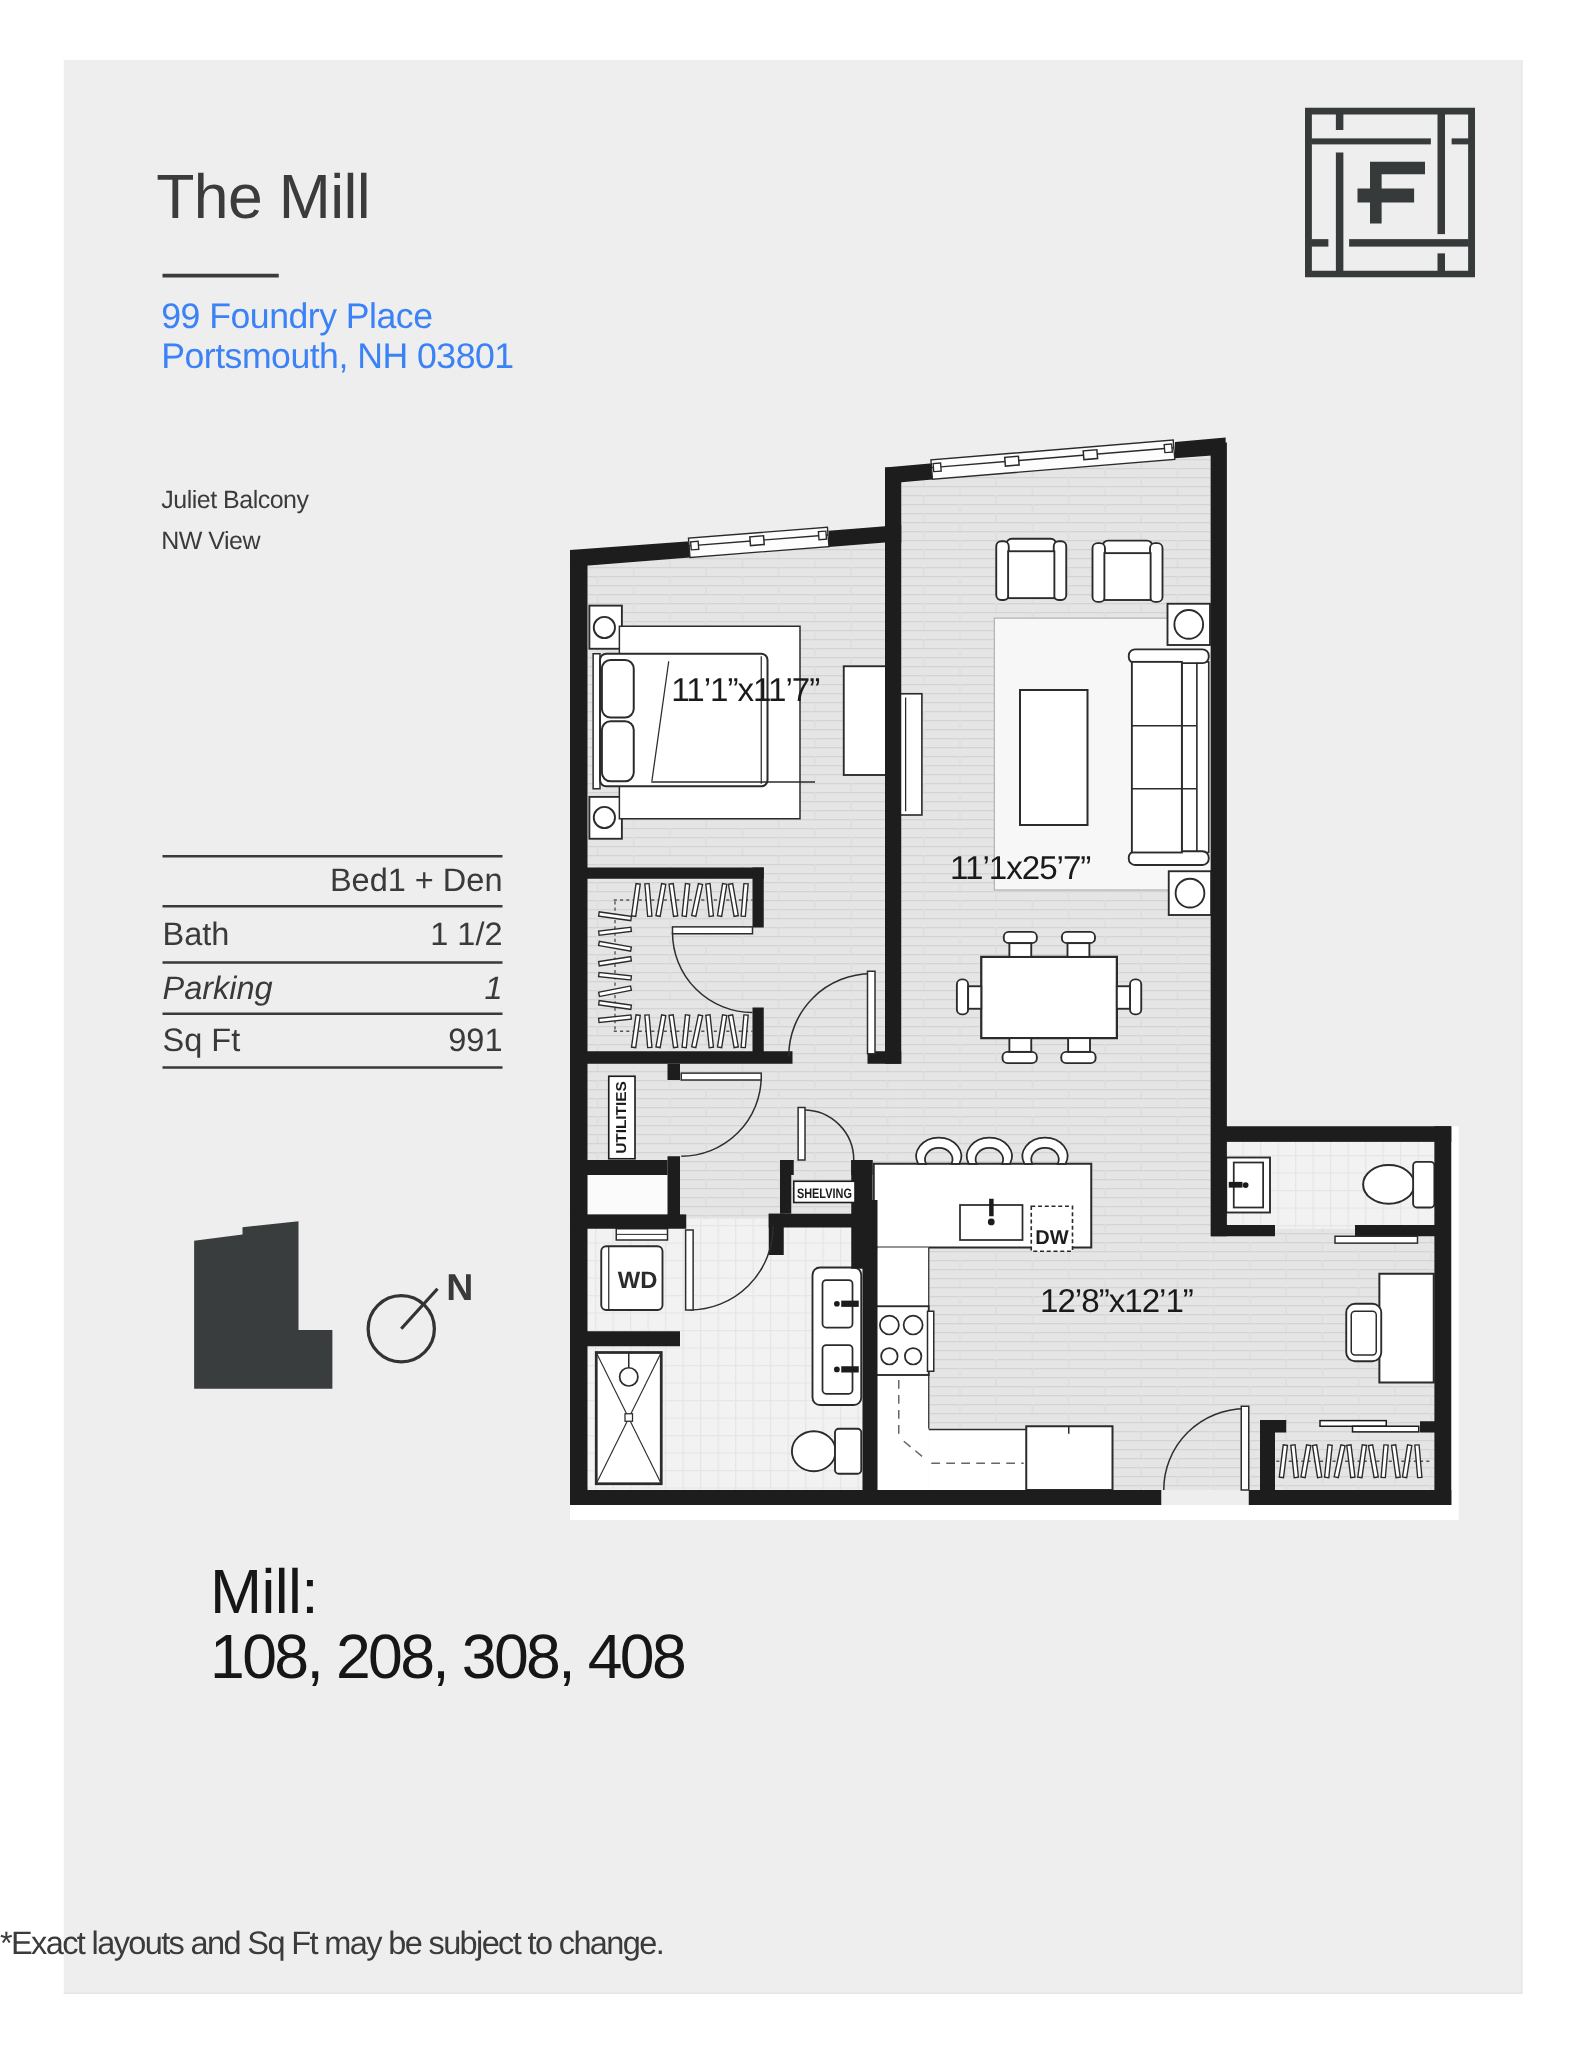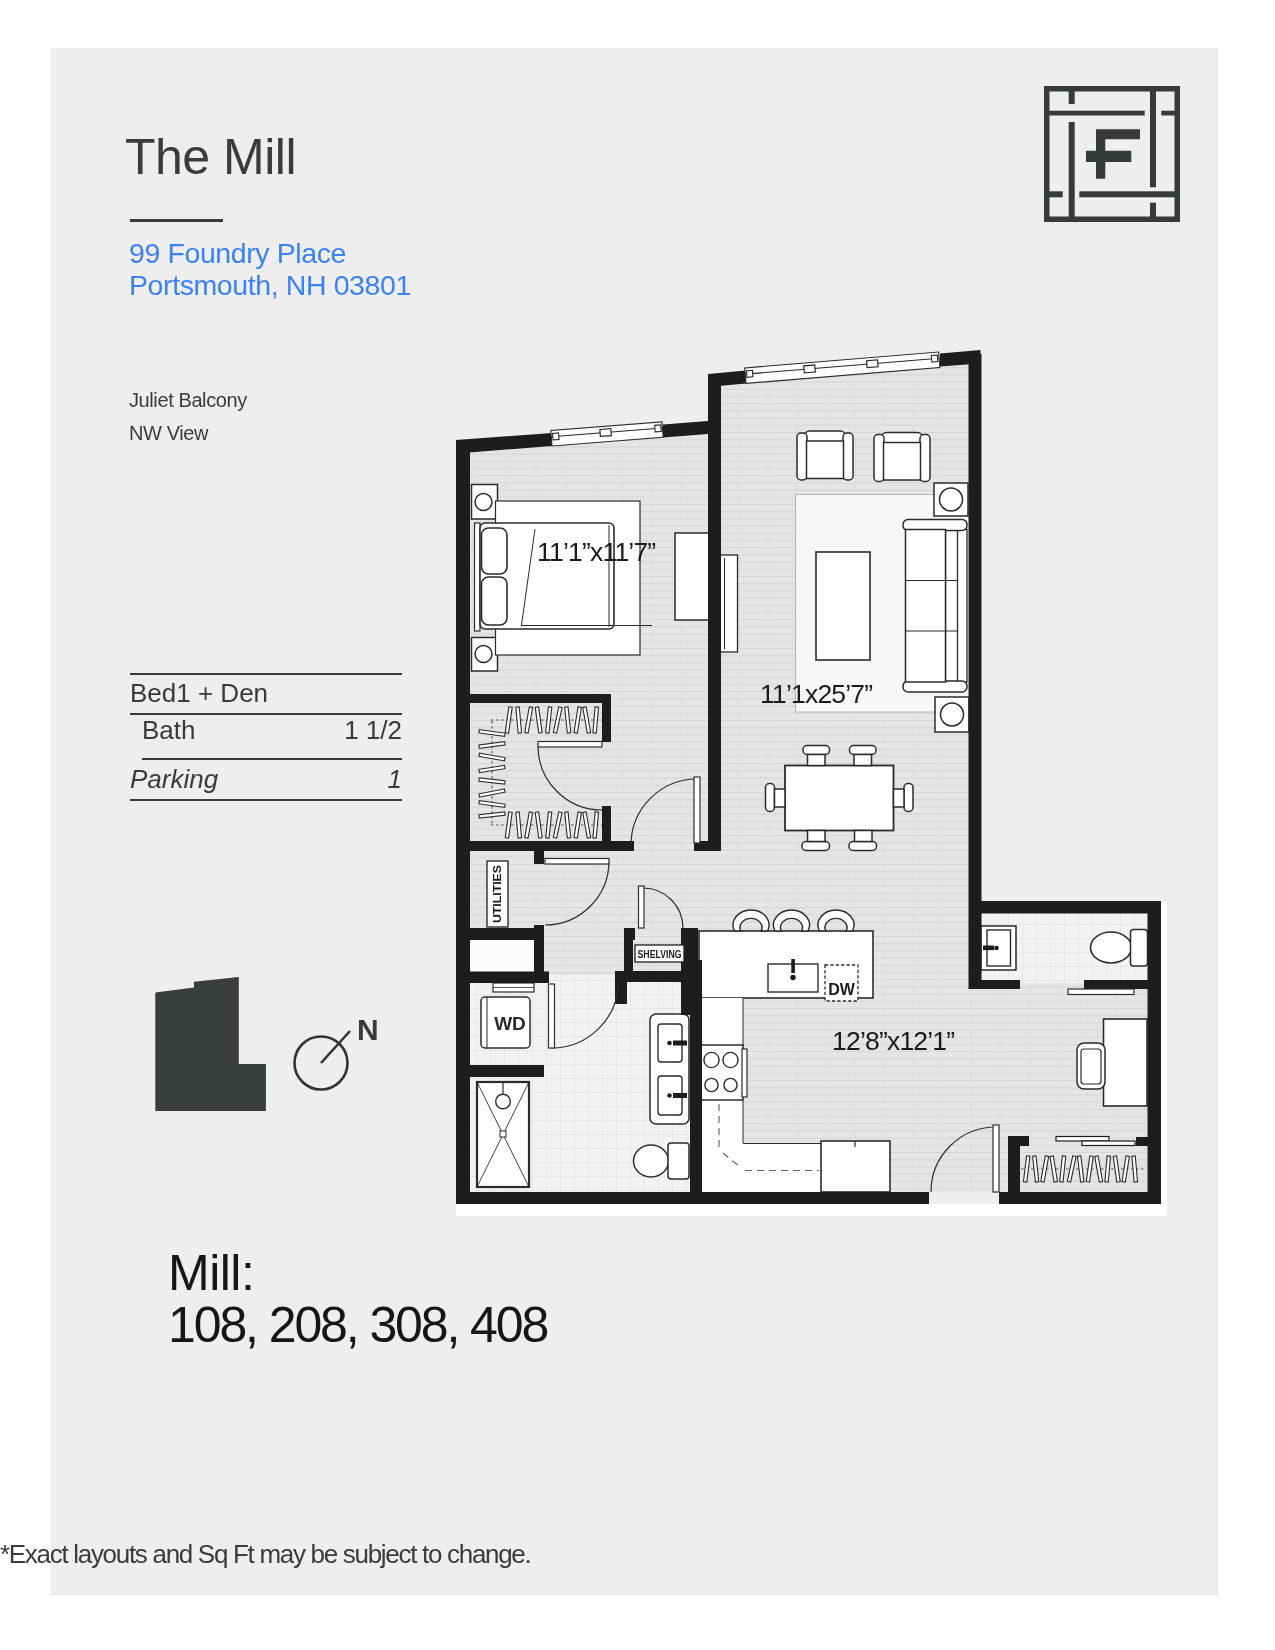--- a/index.html
+++ b/index.html
@@ -15,31 +15,35 @@
 
 <div class="abs" style="left:125px;top:128px;font-size:50px;color:#3b3b3b;letter-spacing:-0.5px;">The Mill</div>
 
 <div class="abs" style="left:130px;top:219px;width:93px;height:3px;background:#3b3b3b;"></div>
 
 <div class="abs" style="left:129px;top:238px;font-size:28.5px;line-height:31.5px;color:#3b82f6;letter-spacing:-0.4px;">99 Foundry Place<br>Portsmouth, NH 03801</div>
 
 <div class="abs" style="left:129px;top:384px;font-size:20px;line-height:33px;color:#3b3b3b;letter-spacing:-0.4px;">Juliet Balcony<br>NW View</div>
 
 <div class="abs" style="left:130px;top:673px;width:272px;color:#3a3a3a;font-size:26px;">
-  <div style="border-top:2.5px solid #3a3a3a;border-bottom:2.5px solid #3a3a3a;height:37.5px;display:flex;justify-content:flex-start;align-items:center;">
+  <div style="border-top:2.5px solid #3a3a3a;border-bottom:2.5px solid #3a3a3a;height:37.5px;display:flex;justify-content:flex-end;align-items:center;margin-top:11px;">
       <span>Bed</span>
       <span>1 + Den</span>
     </div>
-  <div style="border-bottom:2.5px solid #3a3a3a;height:43px;display:flex;justify-content:space-between;align-items:flex-start;margin-left:12px;">
+  <div style="border-bottom:2.5px solid #3a3a3a;height:43px;display:flex;justify-content:space-between;align-items:center;">
       <span>Bath</span>
       <span>1 1/2</span>
     </div>
   <div style="border-bottom:2.5px solid #3a3a3a;height:39px;display:flex;justify-content:space-between;align-items:center;font-style:italic;">
       <span>Parking</span>
       <span>1</span>
+    </div>
+  <div style="border-bottom:2.5px solid #3a3a3a;height:41px;display:flex;justify-content:space-between;align-items:center;">
+      <span>Sq Ft</span>
+      <span>991</span>
     </div>
 </div>
 
 <svg class="abs" style="left:150px;top:970px;" width="125" height="145" viewBox="0 0 125 145">
   <polygon points="5.3,22.5 44,17.5 44,11.8 88.8,7 88.8,94 115.9,94 115.9,141 5.3,141" fill="#3a3d3e"></polygon>
 </svg>
 
 <svg class="abs" style="left:290px;top:1005px;" width="100" height="95" viewBox="0 0 100 95">
   <circle cx="31" cy="58" r="26.5" fill="none" stroke="#333" stroke-width="2.6"></circle>
   <line x1="31" y1="58" x2="60" y2="26" stroke="#333" stroke-width="2.6"></line>

